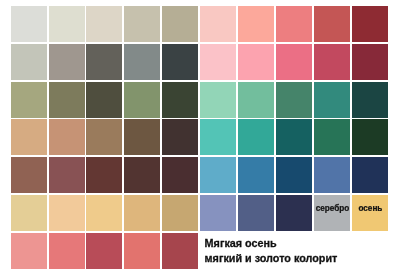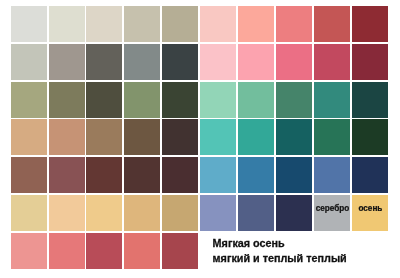--- a/index.html
+++ b/index.html
@@ -20,21 +20,21 @@
 
   .swatch-label {
     position:absolute; left:0; top:9.2px; width:36.7px;
     text-align:center; font-size:8.2px; font-weight:bold;
     color:#111111; white-space:nowrap; letter-spacing:0;
     -webkit-font-smoothing:antialiased; -webkit-text-stroke:0.22px #111111;
     transform:translateZ(0);
   }
 
   #caption { position:absolute; left:204.6px; top:236px; white-space:nowrap;
-    -webkit-font-smoothing:antialiased; transform:translateZ(0);margin-left:8px; }
+    -webkit-font-smoothing:antialiased; transform:translateZ(0); }
   #caption .cap-line {
     font-size:10.8px; font-weight:bold; color:#111111; line-height:15px;
     -webkit-text-stroke:0.28px #111111;
   }
 </style>
 </head>
 <body style="background-color: rgb(255, 255, 255);">
 
 <div id="page">
 
@@ -119,16 +119,16 @@
       <div class="swatch" style="background-color: rgb(237, 149, 146);"></div>
       <div class="swatch" style="background-color: rgb(230, 120, 121);"></div>
       <div class="swatch" style="background-color: rgb(184, 76, 88);"></div>
       <div class="swatch" style="background-color: rgb(226, 115, 110);"></div>
       <div class="swatch" style="background-color: rgb(166, 69, 77);"></div>
     </div>  
     </div>
 
   <div id="caption" style="color: rgb(28, 28, 28);">
     <div class="cap-line">Мягкая осень</div>
-    <div class="cap-line">мягкий и теплый теплый</div>
+    <div class="cap-line">мягкий и золото колорит</div>
   </div>
 
 </div>
 
 </body></html>

